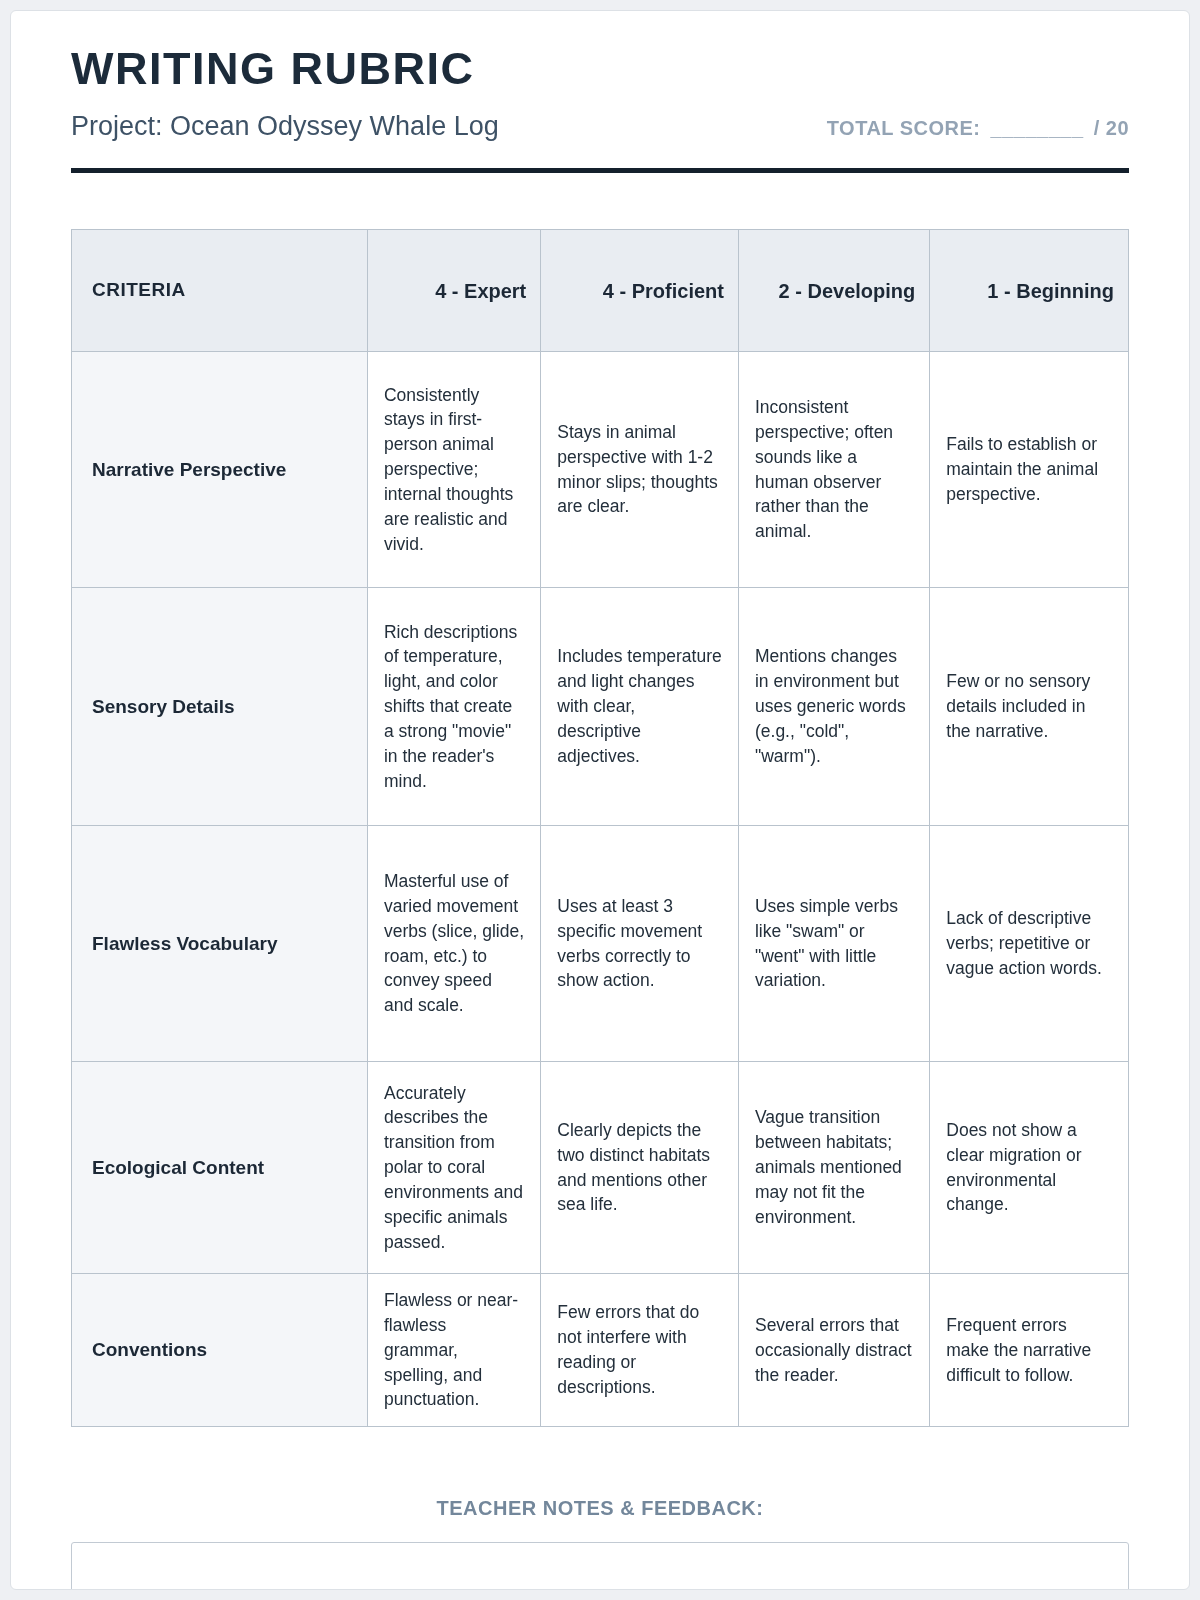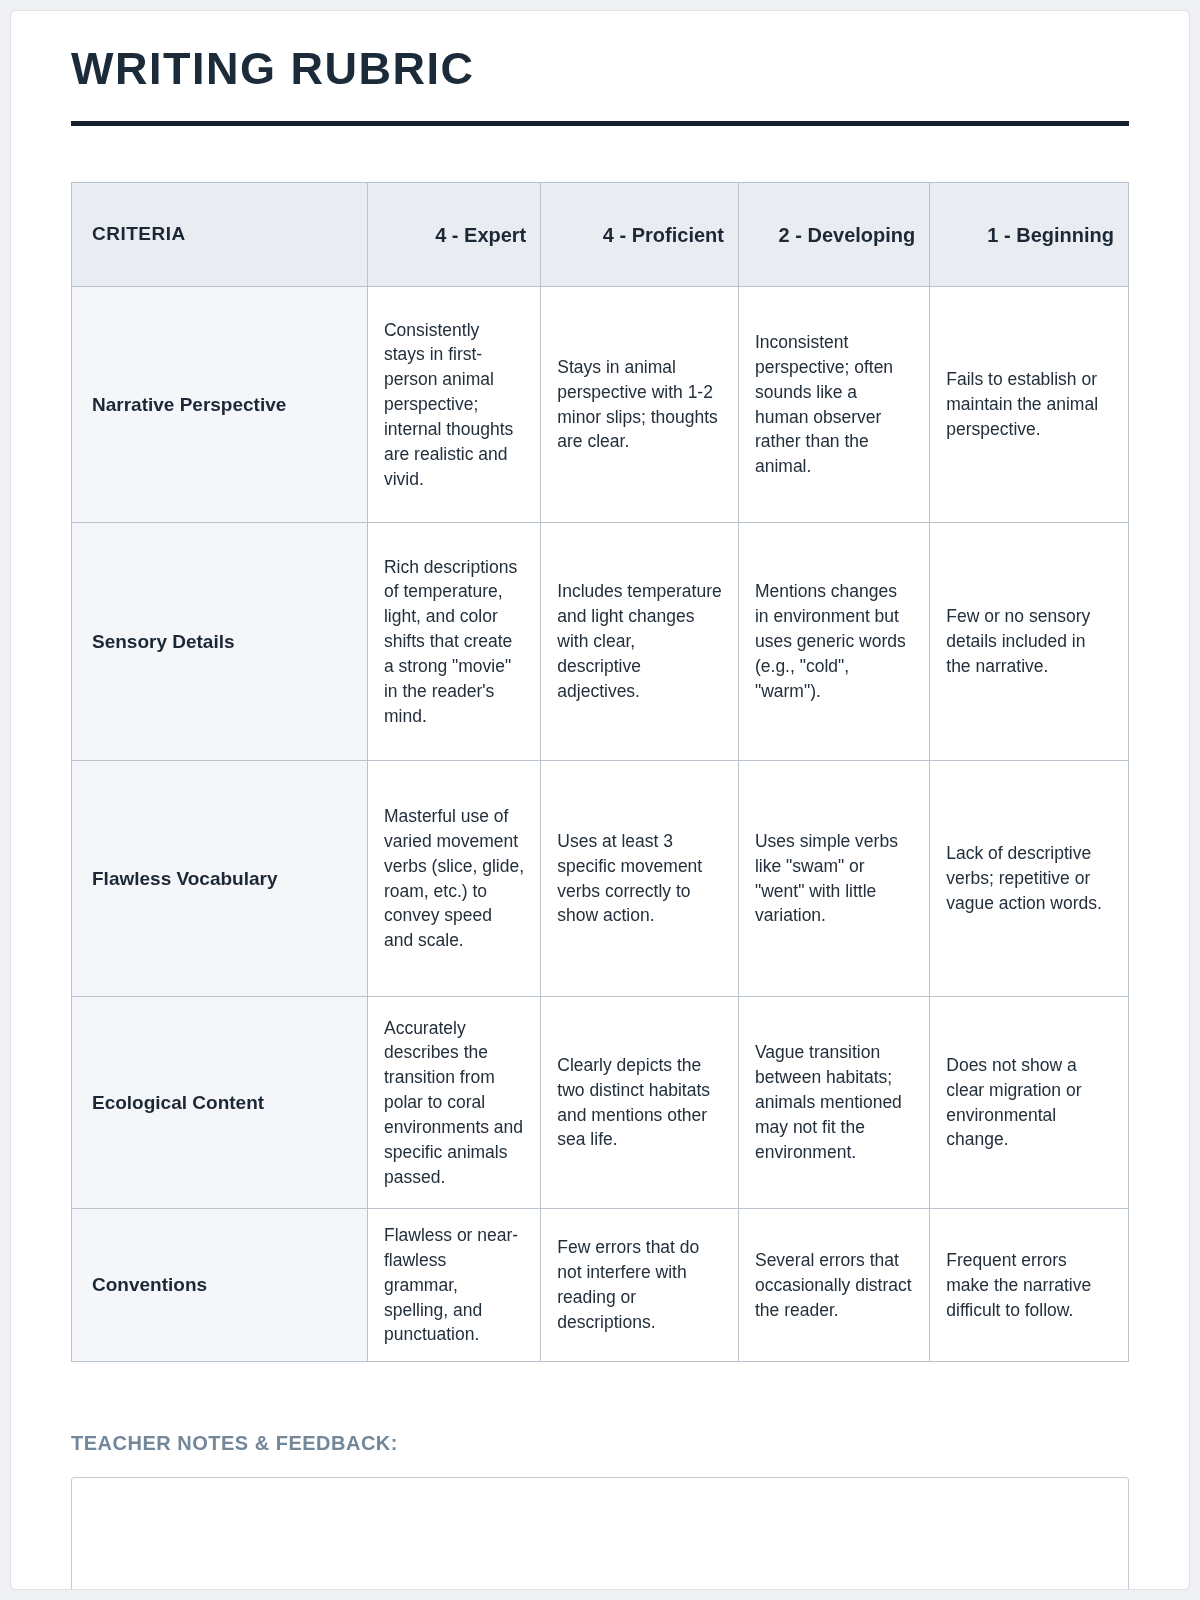--- a/index.html
+++ b/index.html
@@ -55,21 +55,21 @@
   table.rubric {
     width: 100%;
     margin-top: 56px;
     border-collapse: collapse;
     table-layout: fixed;
   }
   .rubric th, .rubric td {
     border: 1px solid #b9c3cd;
     vertical-align: middle;
   }
-  .rubric thead tr { height: 104px; }
+  .rubric thead tr { height: 122px; }
   .rubric thead th {
     background: #e9edf2;
     color: #1c2836;
     font-size: 20px;
     font-weight: bold;
     text-align: right;
     padding: 10px 14px;
     line-height: 1.3;
   }
   .rubric thead th.crit-h {
@@ -100,37 +100,46 @@
   .rubric tbody tr:nth-child(4) { height: 212px; }
   .rubric tbody tr:nth-child(5) { height: 152px; }
 
   
   .notes-label {
     margin-top: 70px;
     font-size: 20px;
     font-weight: bold;
     letter-spacing: 0.5px;
     color: #73879b;
+    text-align: center;
   }
   .notes-box {
     margin-top: 22px;
     height: 260px;
     border: 1px solid #c2cad3;
     border-radius: 3px;
     background: #ffffff;
   }
 </style>
 </head>
 <body>
 
 <div class="page">
   <div class="content">
 
     <header>
       <h1 class="page-title">WRITING RUBRIC</h1>
+      <div class="sub-row">
+        <div class="subtitle">Project: Ocean Odyssey Whale Log</div>
+        <div class="score">
+          <span>TOTAL SCORE:</span>
+          <span>________</span>
+          <span>/ 20</span>
+        </div>
+      </div>
       <div class="header-rule"></div>
     </header>
 
     <table class="rubric">
       <colgroup>
         <col style="width:28%">
         <col style="width:16.4%">
         <col style="width:18.7%">
         <col style="width:18.1%">
         <col style="width:18.8%">

